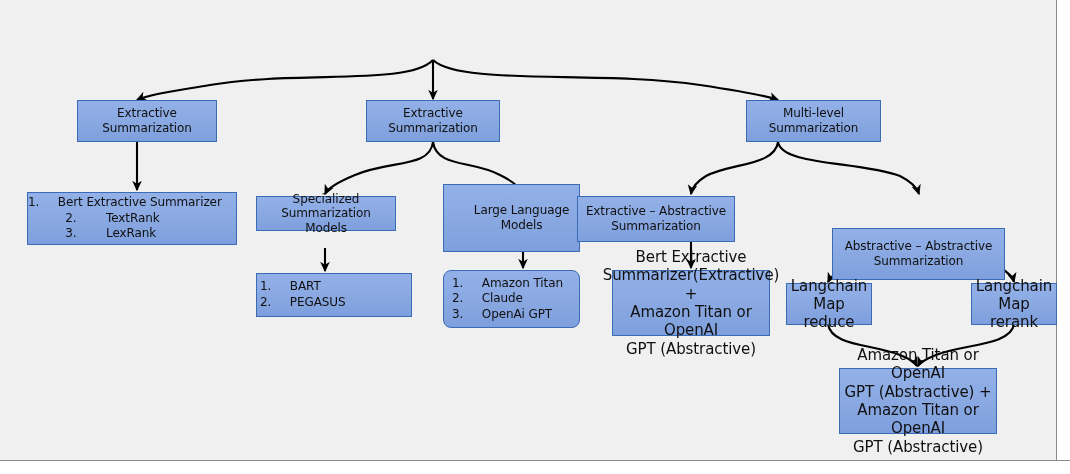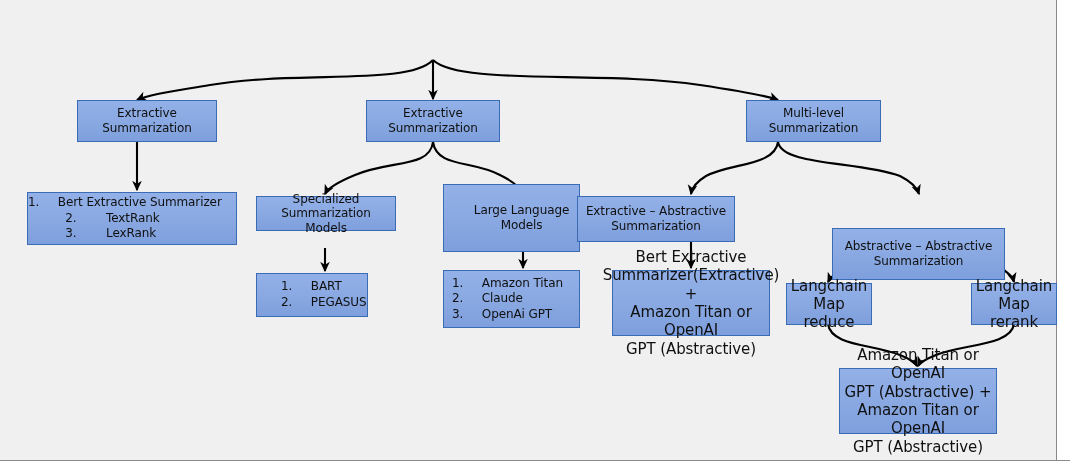--- a/index.html
+++ b/index.html
@@ -160,26 +160,26 @@
     <span class="txt">Specialized
 Summarization
 Models</span>
   </div>
 
   <div class="node f12" style="left:443px; top:184px; width:137px; height:68px;padding-left:20px;">
     <span class="txt">Large Language
 Models</span>
   </div>
 
-  <div class="listnode f12" style="left:256px; top:273px; width:112px; height:44px; padding-left:24px;">
+  <div class="listnode f12" style="left:256px; top:273px; width:156px; height:44px; padding-left:3px;">
     <span class="txt">1.     BART
 2.     PEGASUS</span>
   </div>
 
-  <div class="listnode f12" style="left:443px; top:270px; width:137px; height:58px; padding-left:8px;">
+  <div class="listnode f12" style="left:443px; top:270px; width:137px; height:58px; padding-left:8px;border-radius:8px;">
     <span class="txt">1.     Amazon Titan
 2.     Claude
 3.     OpenAi GPT</span>
   </div>
 
   <div class="node f12" style="left:577px; top:196px; width:158px; height:46px;">
     <span class="txt">Extractive – Abstractive
 Summarization</span>
   </div>
 

